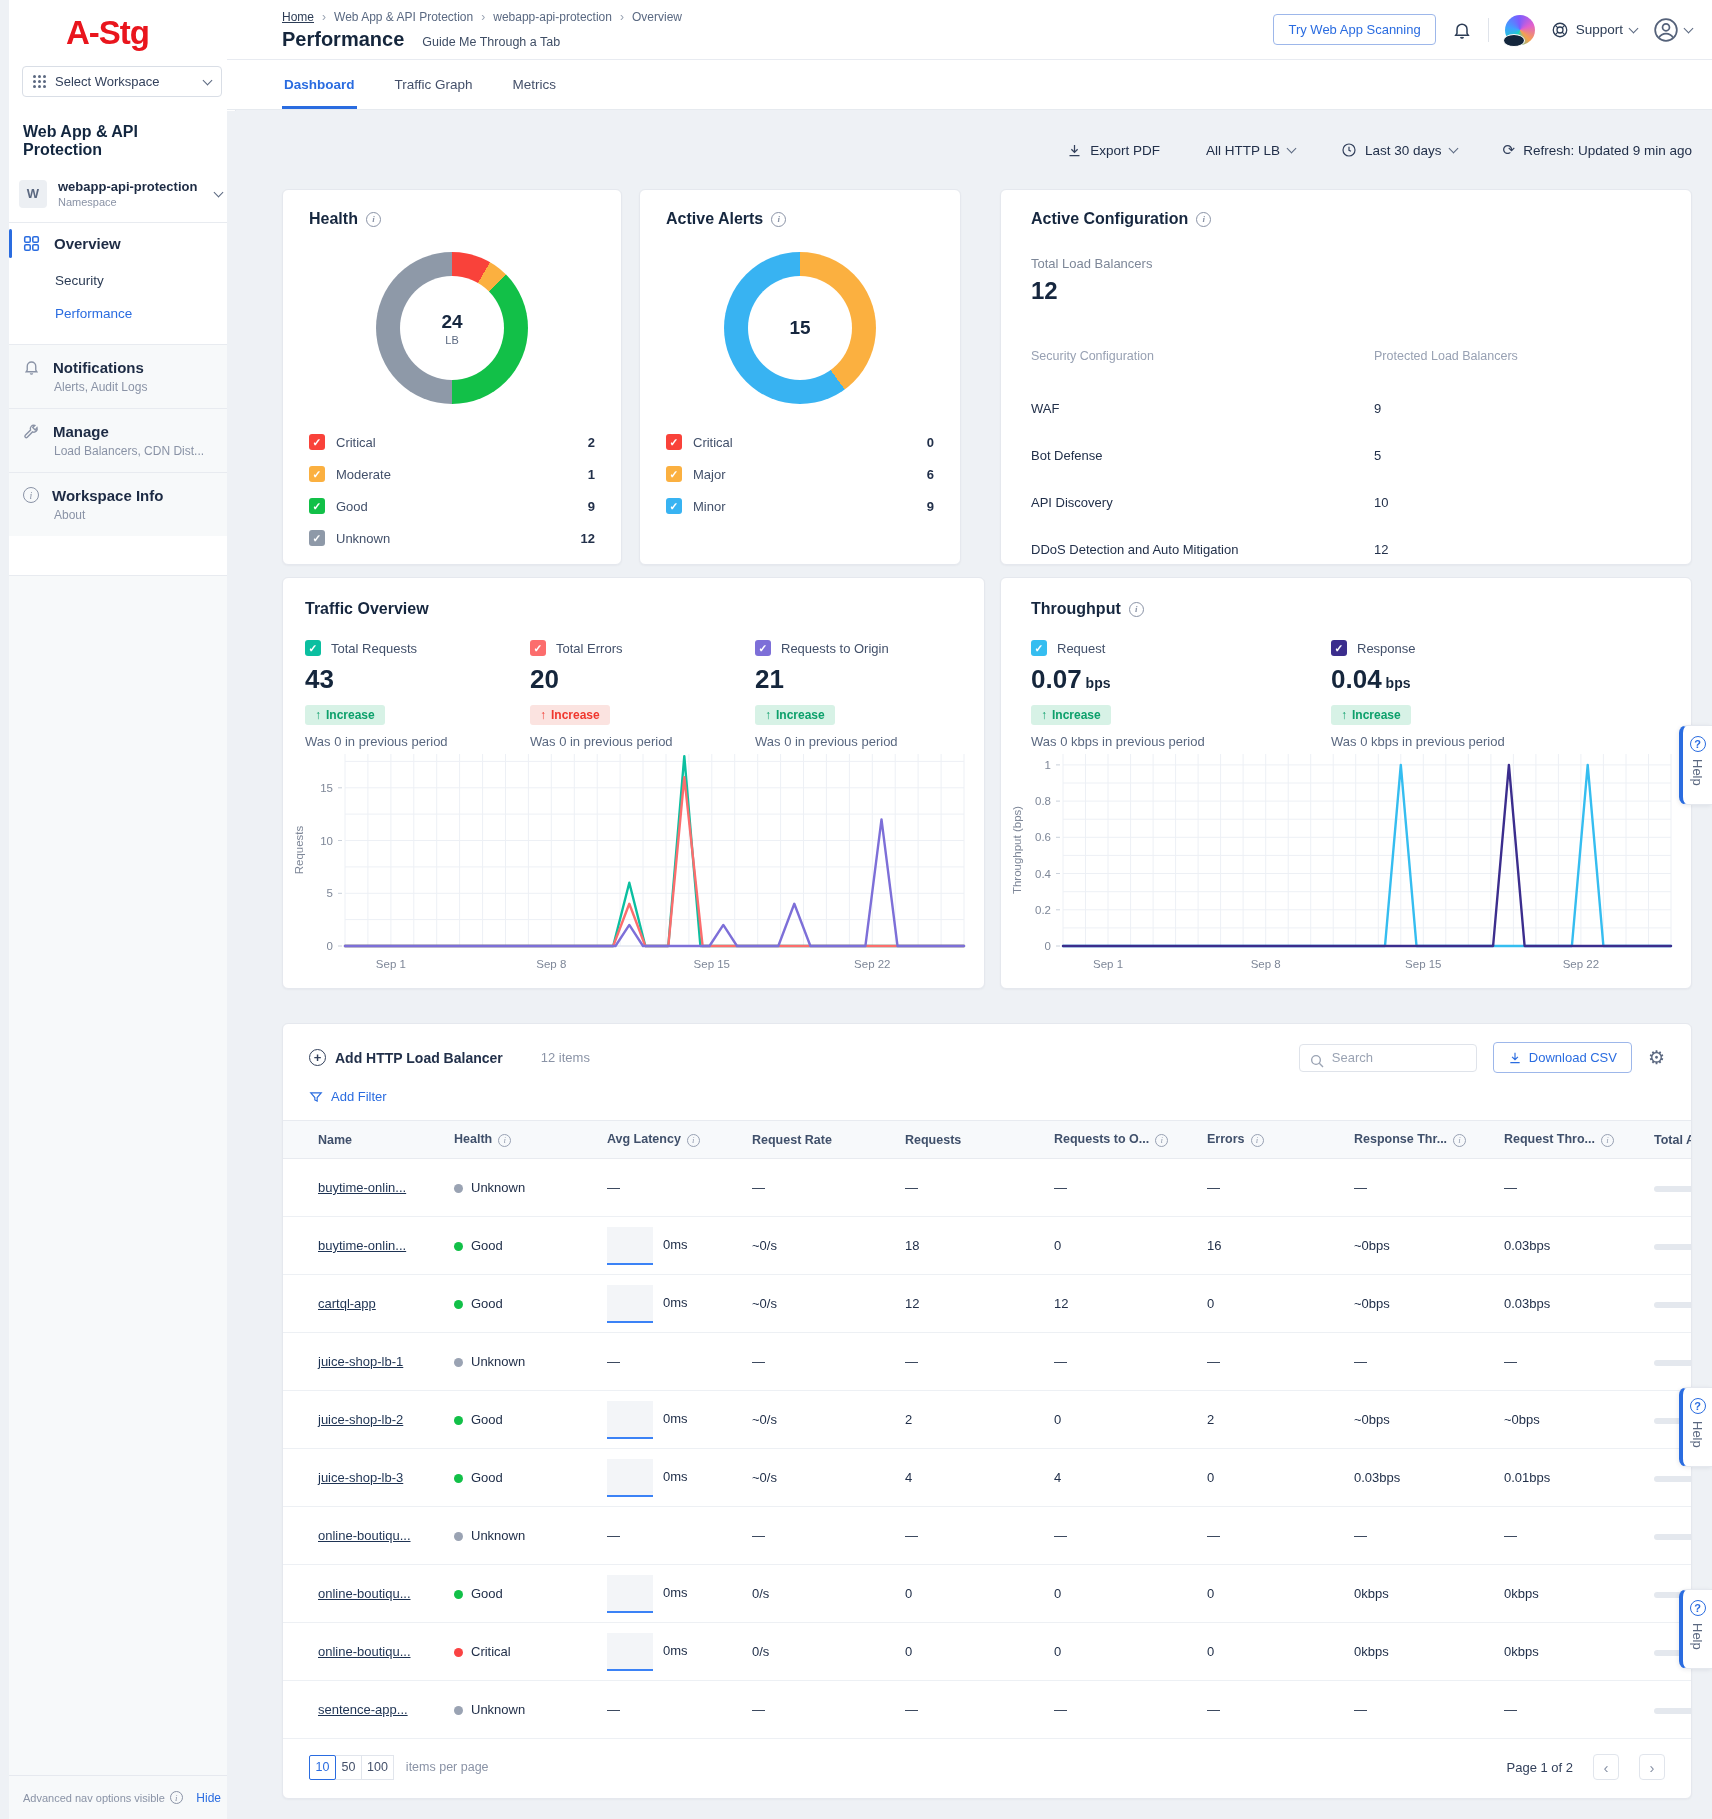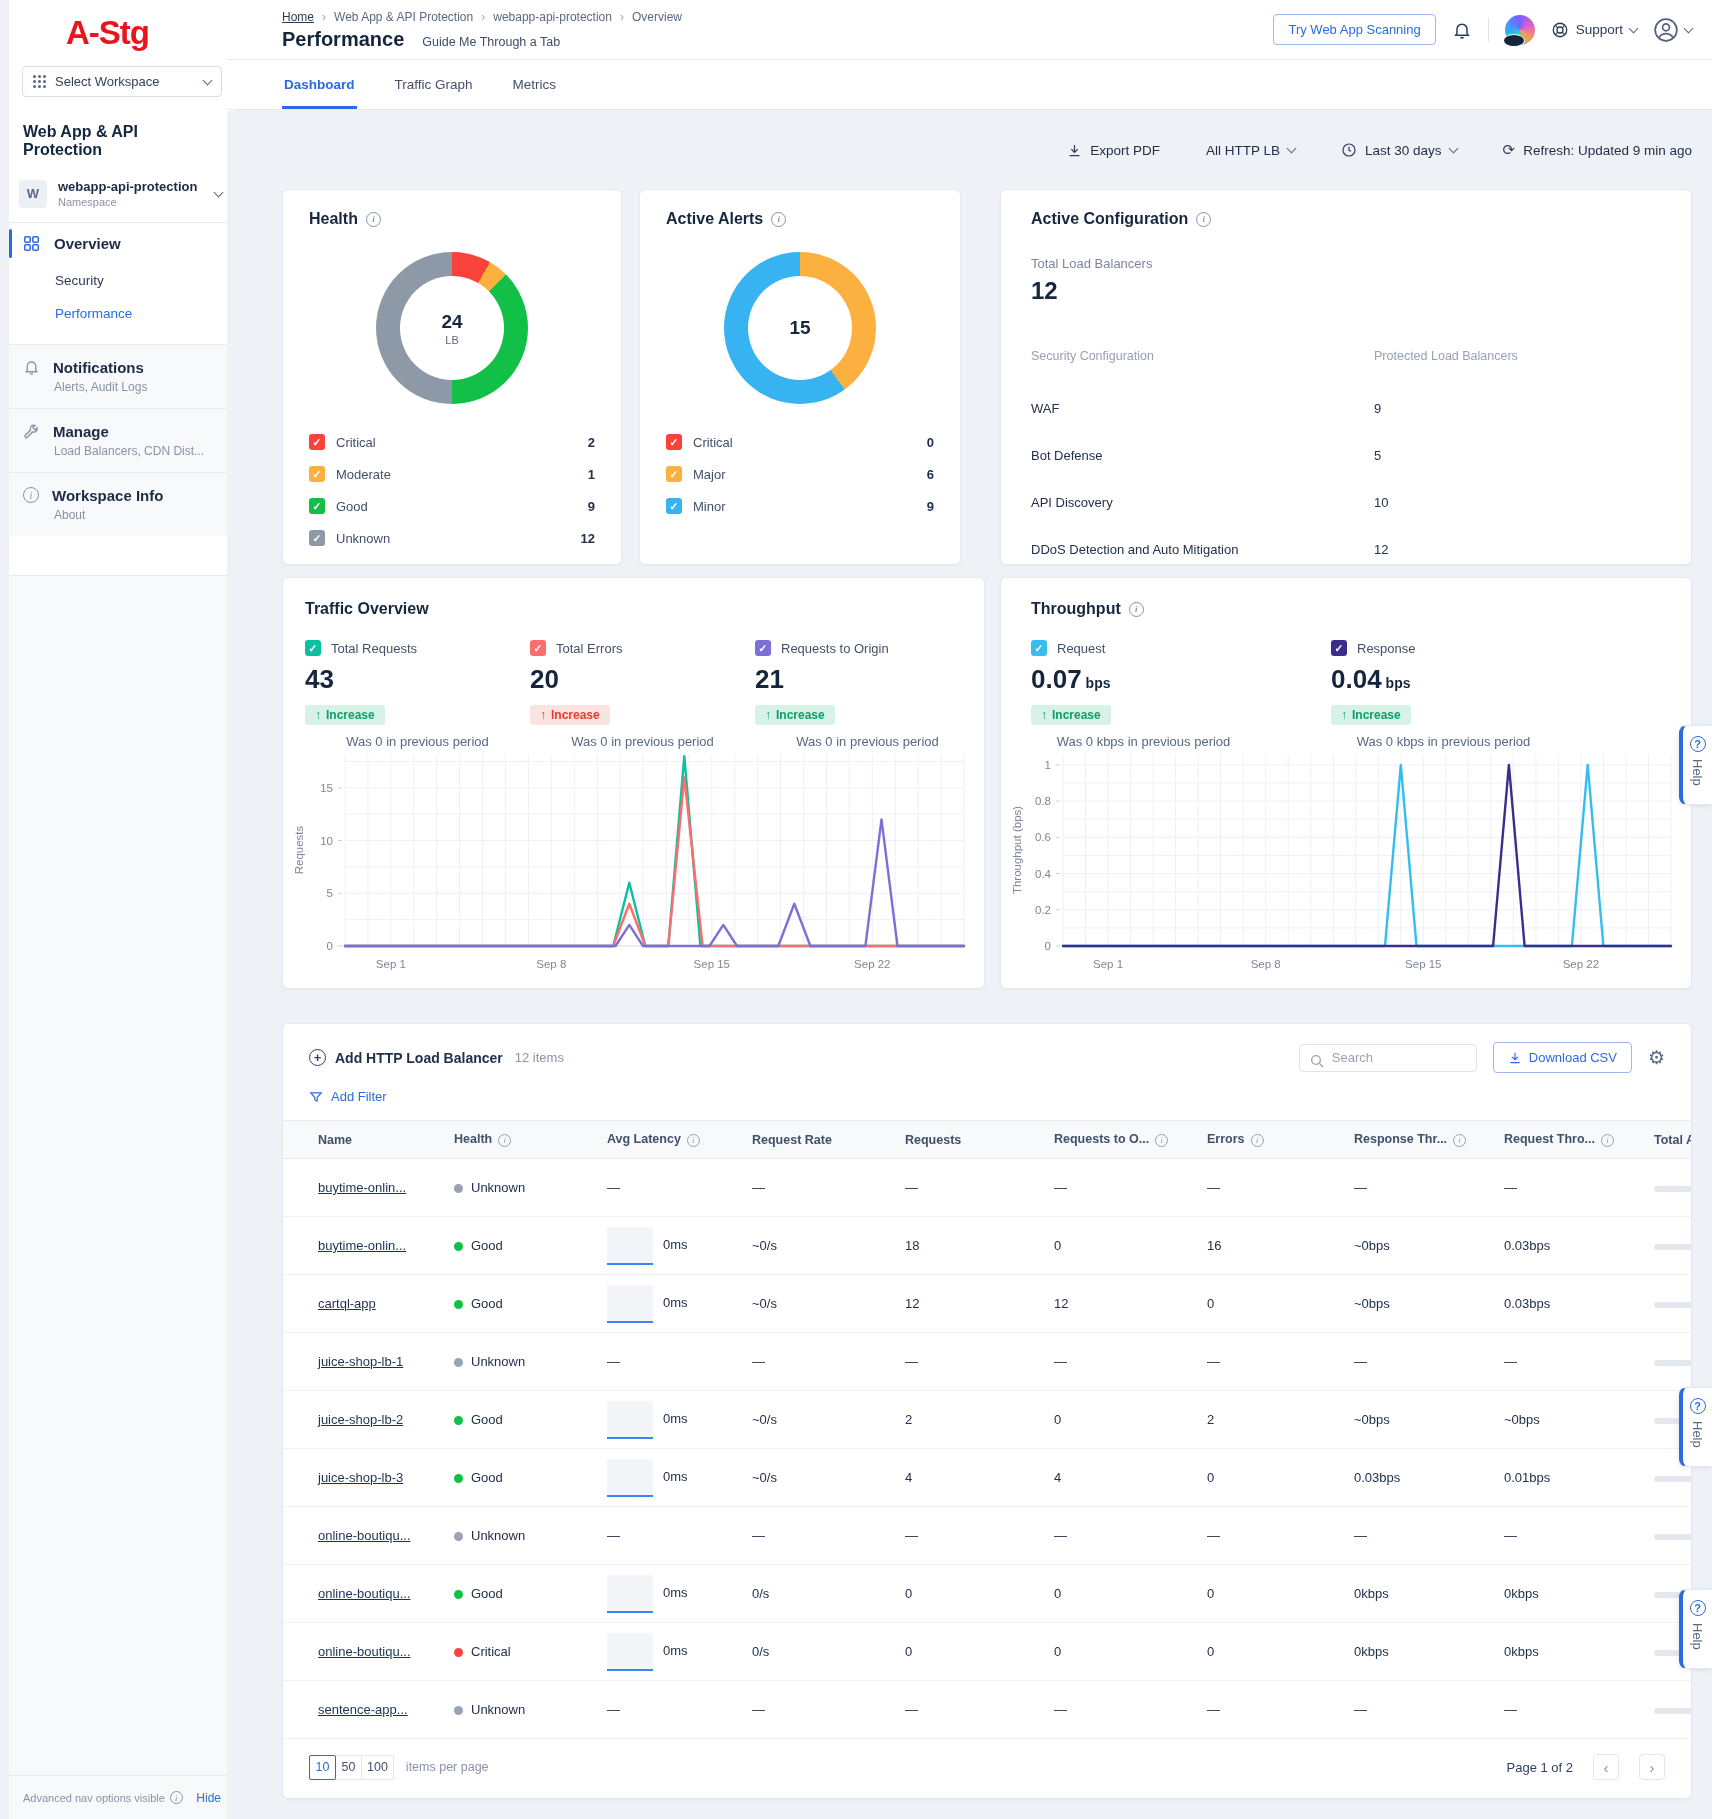--- a/index.html
+++ b/index.html
@@ -88,29 +88,29 @@
 
   
   .stat { width:225px; }
   .stat-head { display:flex; align-items:center; gap:10px; }
   .stat-head .lab { font-size:13px; color:#42506a; }
   .stat-val { margin-top:8px; font-size:26px; font-weight:700; color:#15263c; }
   .stat-val .unit { font-size:14px; margin-left:4px; }
   .badge { display:inline-flex; align-items:center; gap:5px; margin-top:10px; padding:3px 10px; border-radius:3px; font-size:12px; font-weight:700; }
   .badge.positive { color:#0ca06b; background:#d7f2e6; }
   .badge.negative { color:#f0372e; background:#fbe3e0; }
-  .stat-note { margin-top:9px; font-size:13px; color:#5a6880;text-align:center; }
+  .stat-note { margin-top:9px; font-size:13px; color:#5a6880; }
   .chart { position:absolute; left:6px; right:12px; top:168px; bottom:12px; }
   .chart svg .tick, .chart svg text { font-family:"Liberation Sans",sans-serif; font-size:11.5px; fill:#7e8798; }
 
   
   .tbl-topbar { display:flex; align-items:center; padding:18px 26px 0 26px; }
   .add-lb { display:flex; align-items:center; gap:9px; font-size:14px; font-weight:600; color:#22304a; cursor:pointer; }
   .pluscircle { width:17px; height:17px; border:1.5px solid #33415c; border-radius:50%; display:flex; align-items:center; justify-content:center; font-size:13px; color:#33415c; line-height:1; }
-  .items-count { font-size:13px; color:#8a93a6; margin-left:12px; }
+  .items-count { font-size:13px; color:#8a93a6; margin-left:38px; }
   .tbl-controls { margin-left:auto; display:flex; align-items:center; gap:16px; }
   .search-box { position:relative; width:178px; }
   .search-box input { width:178px; height:28px; border:1px solid #dfe3ea; border-radius:4px; padding:0 10px 0 32px; font-size:13px; color:#33415c; outline:none; }
   .search-box input::placeholder { color:#9aa3b3; }
   .search-box svg { position:absolute; left:10px; top:9px; }
   .filter-row { display:flex; align-items:center; gap:8px; margin:16px 0 0 26px; font-size:13px; color:#2a6ce0; font-weight:500; cursor:pointer; }
   table.lb { border-collapse:collapse; table-layout:fixed; width:1521px; margin-top:16px; }
   table.lb th { height:38px; background:#f7f9fb; border-top:1px solid #e8ebf0; border-bottom:1px solid #e8ebf0; text-align:left; font-size:12.5px; font-weight:700; color:#40506b; padding:0 10px; white-space:nowrap; overflow:hidden; }
   table.lb th:first-child, table.lb td:first-child { padding-left:35px; }
   table.lb td { height:58px; border-bottom:1px solid #edf0f4; font-size:13px; color:#22304a; padding:0 10px; white-space:nowrap; overflow:hidden; }

